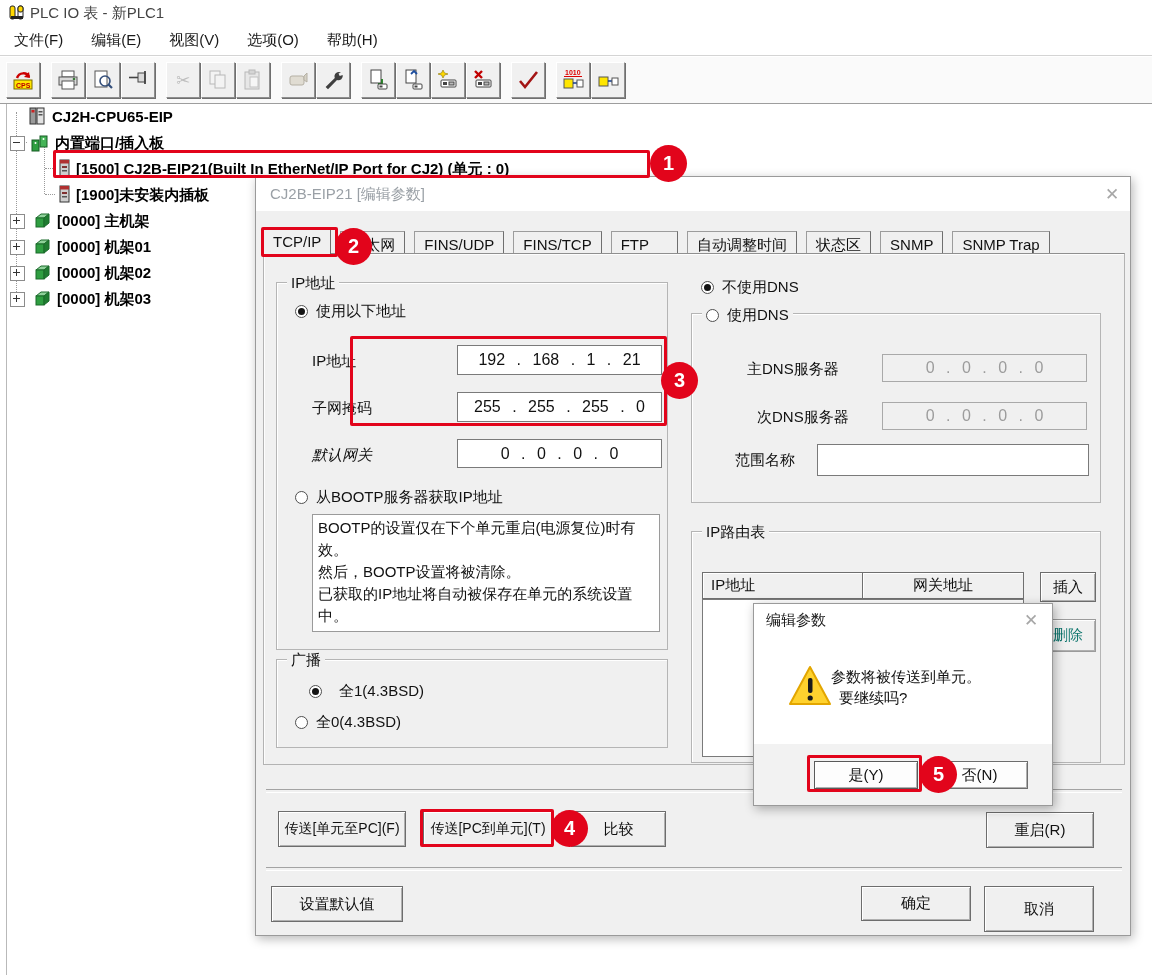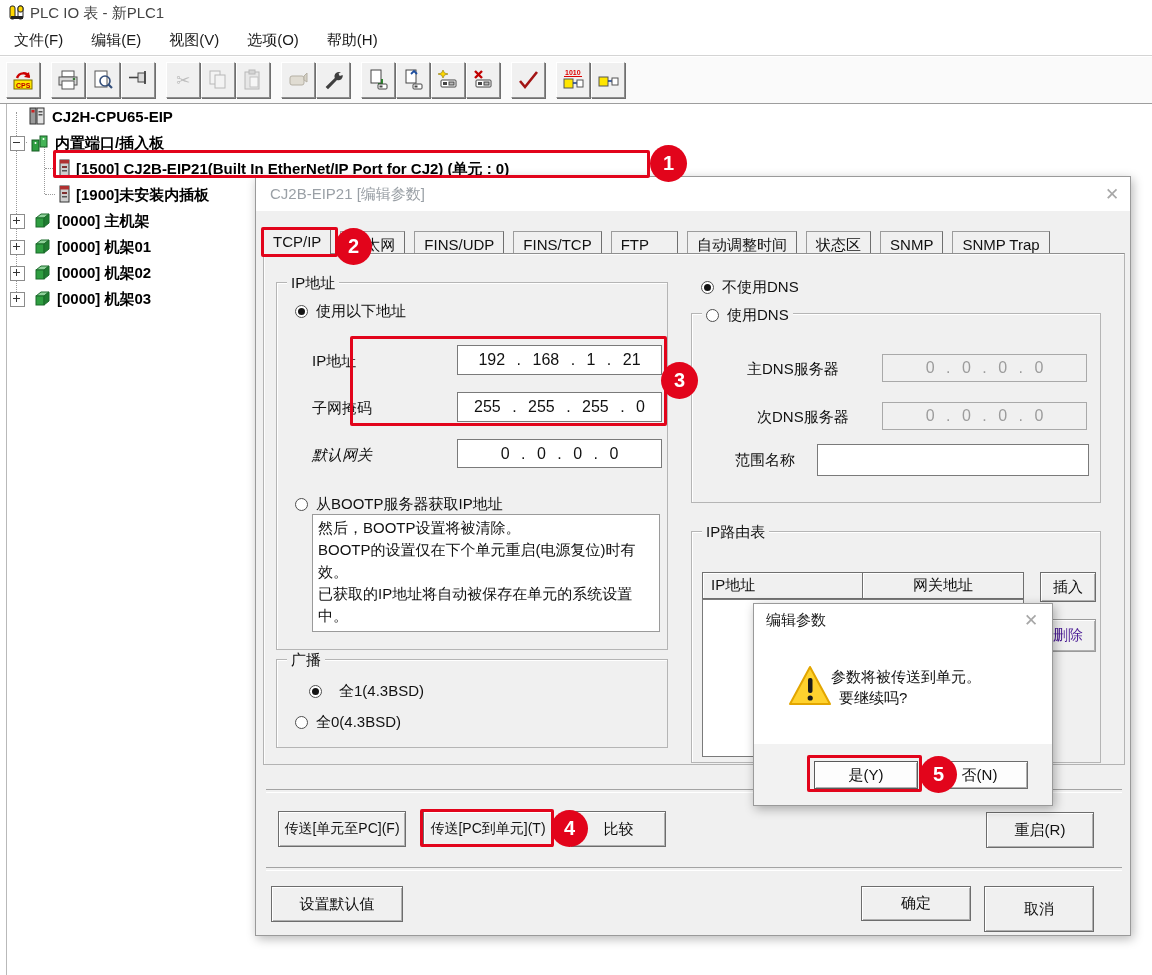--- a/index.html
+++ b/index.html
@@ -52,21 +52,21 @@
   .fld.dis{background:#f0f0f0;border-color:#a9a9a9;color:#9c9c9c;}
   .fld.left{justify-content:flex-start;padding-left:6px;}
 
   .radio{display:flex;align-items:center;gap:8px;}
   .rb{width:13px;height:13px;border-radius:50%;border:1px solid #4f4f4f;background:#fff;position:relative;flex:0 0 auto;box-sizing:border-box;}
   .radio.sel .rb::after{content:"";position:absolute;left:2px;top:2px;width:7px;height:7px;border-radius:50%;background:#141414;}
   .radio .rl{font-size:15px;color:#111;white-space:nowrap;}
 
   .btn3d{background:#f0f0f0;border:1px solid #6d6d6d;box-shadow:inset 1px 1px 0 #ffffff,inset -1px -1px 0 #b0b0b0;
          font-size:15px;color:#111;display:flex;align-items:center;justify-content:center;box-sizing:border-box;white-space:nowrap;}
-  .btn3d.dis{color:#4c1d95;border-color:#9b9b9b;}
+  .btn3d.dis{color:#0f766e;border-color:#9b9b9b;}
 
   .divider{height:2px;border-top:1px solid #a3a3a3;border-bottom:1px solid #fff;}
 
   .th-cell{background:#f0f0f0;border:1px solid #6f6f6f;box-shadow:inset 1px 1px 0 #fff;box-sizing:border-box;
            font-size:15px;display:flex;align-items:center;justify-content:center;}
   .tbl-body{background:#fff;border:1px solid #7a7a7a;box-sizing:border-box;}
 
   
   #msgbox{left:753px;top:603px;width:300px;height:203px;background:#fff;border:1px solid #9a9a9a;
           box-shadow:2px 3px 10px rgba(0,0,0,.3);z-index:40;box-sizing:border-box;}
@@ -339,27 +339,27 @@
       <div class="radio sel" style="position:absolute;left:18px;top:19px;">
         <span class="rb"></span>
         <span class="rl">使用以下地址</span>
       </div>
       <div class="abs lbl" style="left:35px;top:69px;">IP地址</div>
       <div class="abs fld" style="left:180px;top:62px;width:205px;height:30px;">192 . 168 . 1 . 21</div>
       <div class="abs lbl" style="left:35px;top:116px;">子网掩码</div>
       <div class="abs fld" style="left:180px;top:109px;width:205px;height:30px;">255 . 255 . 255 . 0</div>
       <div class="abs lbl" style="left:35px;top:163px;font-style:italic;">默认网关</div>
       <div class="abs fld" style="left:180px;top:156px;width:205px;height:29px;">0 . 0 . 0 . 0</div>
-      <div class="radio" style="position:absolute;left:18px;top:205px;margin-top:7px;">
+      <div class="radio" style="position:absolute;left:18px;top:205px;">
         <span class="rb"></span>
         <span class="rl">从BOOTP服务器获取IP地址</span>
       </div>
       <div class="abs" style="left:35px;top:231px;width:348px;height:118px;background:#fff;border:1px solid #9a9a9a;box-sizing:border-box;padding:2px 5px;font-size:15px;line-height:22px;color:#111;overflow:hidden;">
+        <div>BOOTP的设置仅在下个单元重启(电源复位)时有效。</div>
         <div>然后，BOOTP设置将被清除。</div>
-        <div>BOOTP的设置仅在下个单元重启(电源复位)时有效。</div>
         <div>已获取的IP地址将自动被保存在单元的系统设置中。</div>
       </div>
     </div>
 
     <div class="abs gb" style="left:20px;top:482px;width:390px;height:87px;">
       <span class="gb-label">广播</span>
       <div class="radio sel" style="position:absolute;left:32px;top:22px;gap:17px;">
         <span class="rb"></span>
         <span class="rl">全1(4.3BSD)</span>
       </div>

